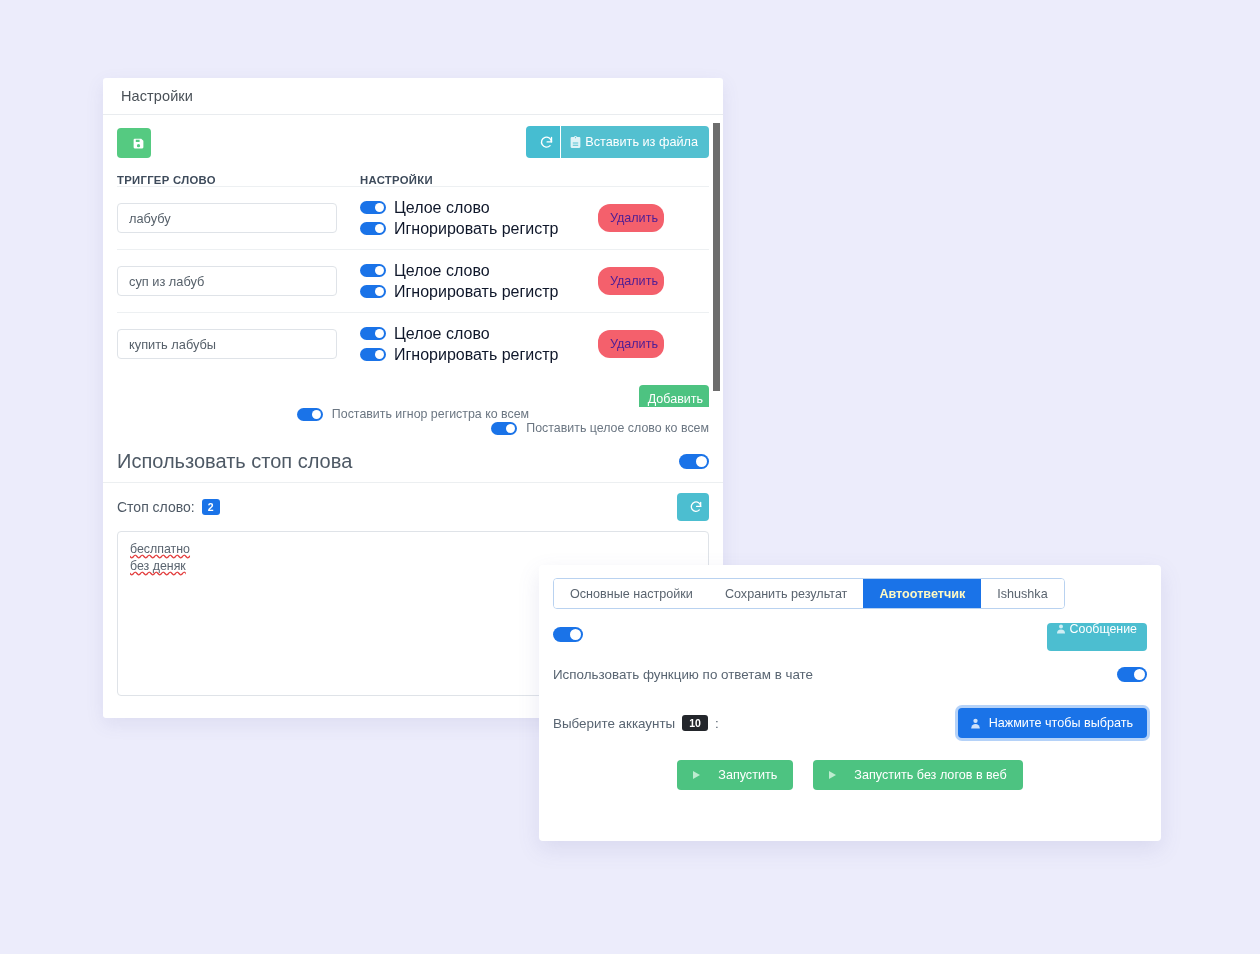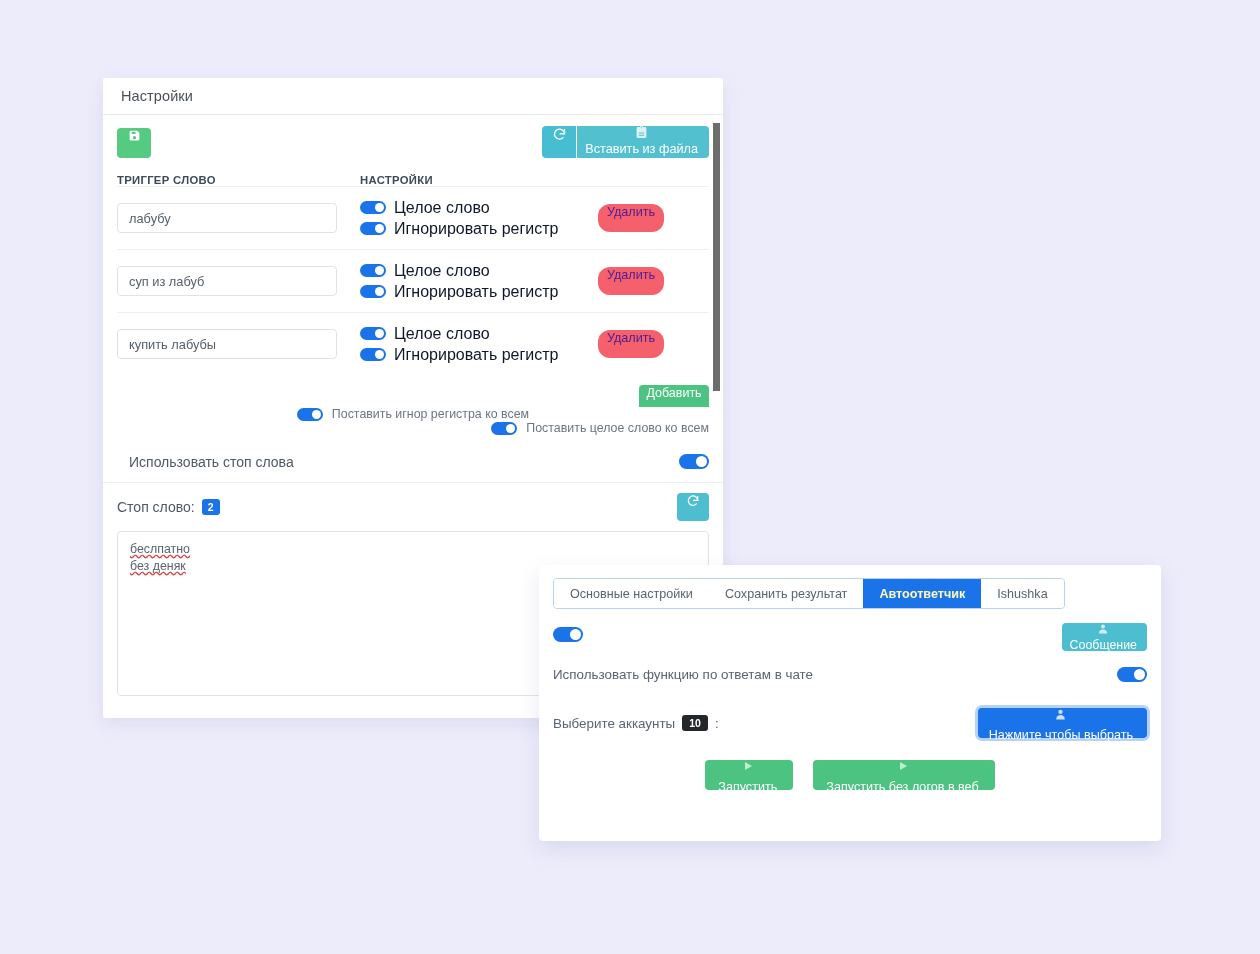--- a/index.html
+++ b/index.html
@@ -37,21 +37,21 @@
     height: 292px;
     overflow: hidden;
     padding: 0 14px;
   }
   .scroll-inner { padding-top: 11px; }
 
   .toolbar { display: flex; align-items: center; height: 34px; position: relative; }
   .btn {
     border: none; outline: none; cursor: pointer;
     font-family: "Liberation Sans", sans-serif;
-    display: inline-flex; align-items: center; justify-content: flex-start; flex-direction: column;
+    display: inline-flex; align-items: center; justify-content: flex-end;
   }
   .btn-save {
     width: 34px; height: 30px; border-radius: 4px;
     background: #55ca81;
   }
   .toolbar-right {
     position: absolute; right: 0; top: 0;
     display: flex; align-items: stretch; gap: 1px;
   }
   .btn-refresh-top {
@@ -133,21 +133,21 @@
   }
   .glob-item { display: flex; align-items: center; gap: 9px; }
   .glob-label { font-size: 12.4px; color: #6b7682; }
   .glob-right { margin-left: auto; }
 
   .use-stop {
     display: flex; align-items: center;
     padding: 0 14px; height: 42px;
     border-bottom: 1px solid #eceff1;
   }
-  .use-stop-label { font-size: 14px; color: #4e5965; margin-left: 12px; }
+  .use-stop-label { font-size: 20px; color: #4e5965; }
   .use-stop .toggle { margin-left: auto; }
 
   .stop-head {
     display: flex; align-items: center;
     padding: 0 14px; height: 48px;
   }
   .stop-head-label { font-size: 14px; color: #4e5965; }
   .badge-blue {
     display: inline-block; margin-left: 7px;
     background: #1a73e8; color: #fff;
@@ -230,21 +230,21 @@
     box-shadow: 0 0 0 3px rgba(26,115,232,0.32);
   }
 
   .run-row {
     margin-top: 22px;
     display: flex; justify-content: center; gap: 20px;
   }
   .btn-run {
     height: 30px; padding: 0 16px 0 13px;
     background: #4dc381; color: #fff;
-    border-radius: 4px; font-size: 12.6px; gap: 8px;
+    border-radius: 4px; font-size: 12.6px; gap: 16px;
   }
 
   .ico { display: inline-block; line-height: 0; }
 </style>
 </head>
 <body>
 
 <div id="root">
 
   <div class="settings-card">

